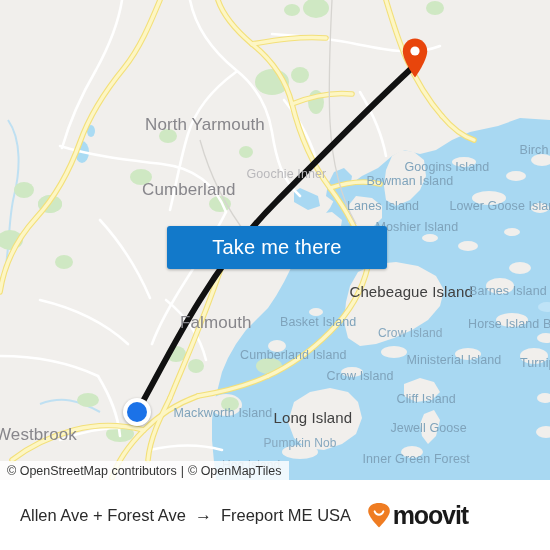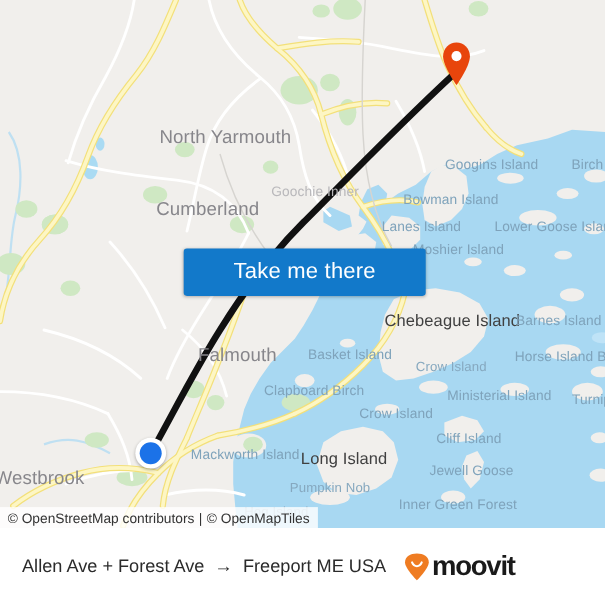--- a/index.html
+++ b/index.html
@@ -307,34 +307,34 @@
                  C308,170 358,118 414,66"></path>
       </g>
     </svg>
 
     <div id="map-labels">
         <div class="lbl city" style="left: 145px; top: 114.5px;">North Yarmouth</div>
         <div class="lbl city" style="left: 142px; top: 179.5px;">Cumberland</div>
         <div class="lbl city" style="left: 180px; top: 312.5px;">Falmouth</div>
         <div class="lbl city" style="left: -5px; top: 424.5px;">Westbrook</div>
         <div class="lbl island faint" style="left: 246.5px; top: 167px;">Goochie Inner</div>
-        <div class="lbl island" style="left: 404.5px; top: 143px;">Googins Island</div>
+        <div class="lbl island" style="left: 404.5px; top: 160px;">Googins Island</div>
         <div class="lbl island" style="left: 366.5px; top: 174px;">Bowman Island</div>
         <div class="lbl island" style="left: 347px; top: 199px;">Lanes Island</div>
         <div class="lbl island" style="left: 375.5px; top: 220px;">Moshier Island</div>
         <div class="lbl island" style="left: 449.5px; top: 199px;">Lower Goose Island</div>
         <div class="lbl island" style="left: 519.5px; top: 143px;">Birch</div>
         <div class="lbl island-lg" style="left: 349.5px; top: 283.5px;">Chebeague Island</div>
         <div class="lbl island" style="left: 469px; top: 284px;">Barnes Island</div>
         <div class="lbl island-sm" style="left: 378px; top: 326.5px;">Crow Island</div>
         <div class="lbl island" style="left: 468px; top: 317px;">Horse Island Ba</div>
         <div class="lbl island" style="left: 406.5px; top: 353px;">Ministerial Island</div>
         <div class="lbl island" style="left: 520px; top: 356px;">Turnip</div>
         <div class="lbl island" style="left: 280px; top: 315px;">Basket Island</div>
-        <div class="lbl island" style="left: 240px; top: 348px;">Clapboard Birch</div>
+        <div class="lbl island" style="left: 240px; top: 348px;">Cumberland Island</div>
         <div class="lbl island" style="left: 326.5px; top: 369px;">Crow Island</div>
         <div class="lbl island-lg" style="left: 273.5px; top: 409.5px;">Long Island</div>
         <div class="lbl island" style="left: 173.5px; top: 406px;">Mackworth Island</div>
         <div class="lbl island-sm" style="left: 263.5px; top: 436.5px;">Pumpkin Nob</div>
         <div class="lbl island-sm" style="left: 210px; top: 458.5px; margin-left: 12px;">Hog Island</div>
         <div class="lbl island" style="left: 396.5px; top: 392px;">Cliff Island</div>
         <div class="lbl island" style="left: 390.5px; top: 421px;">Jewell Goose</div>
         <div class="lbl island" style="left: 362.5px; top: 452px;">Inner Green Forest</div>
       </div>
 

